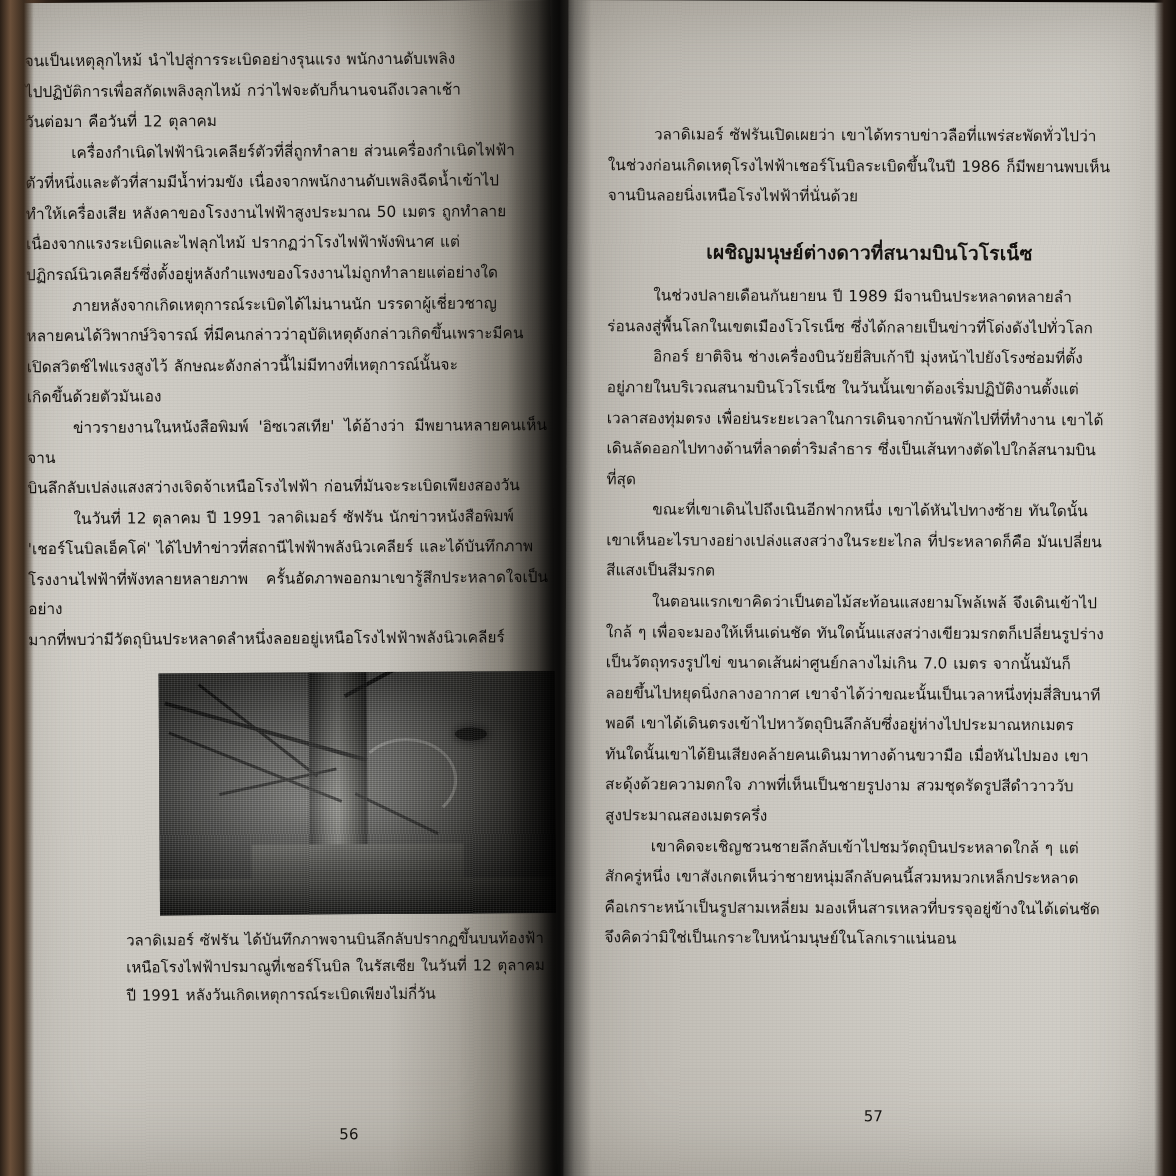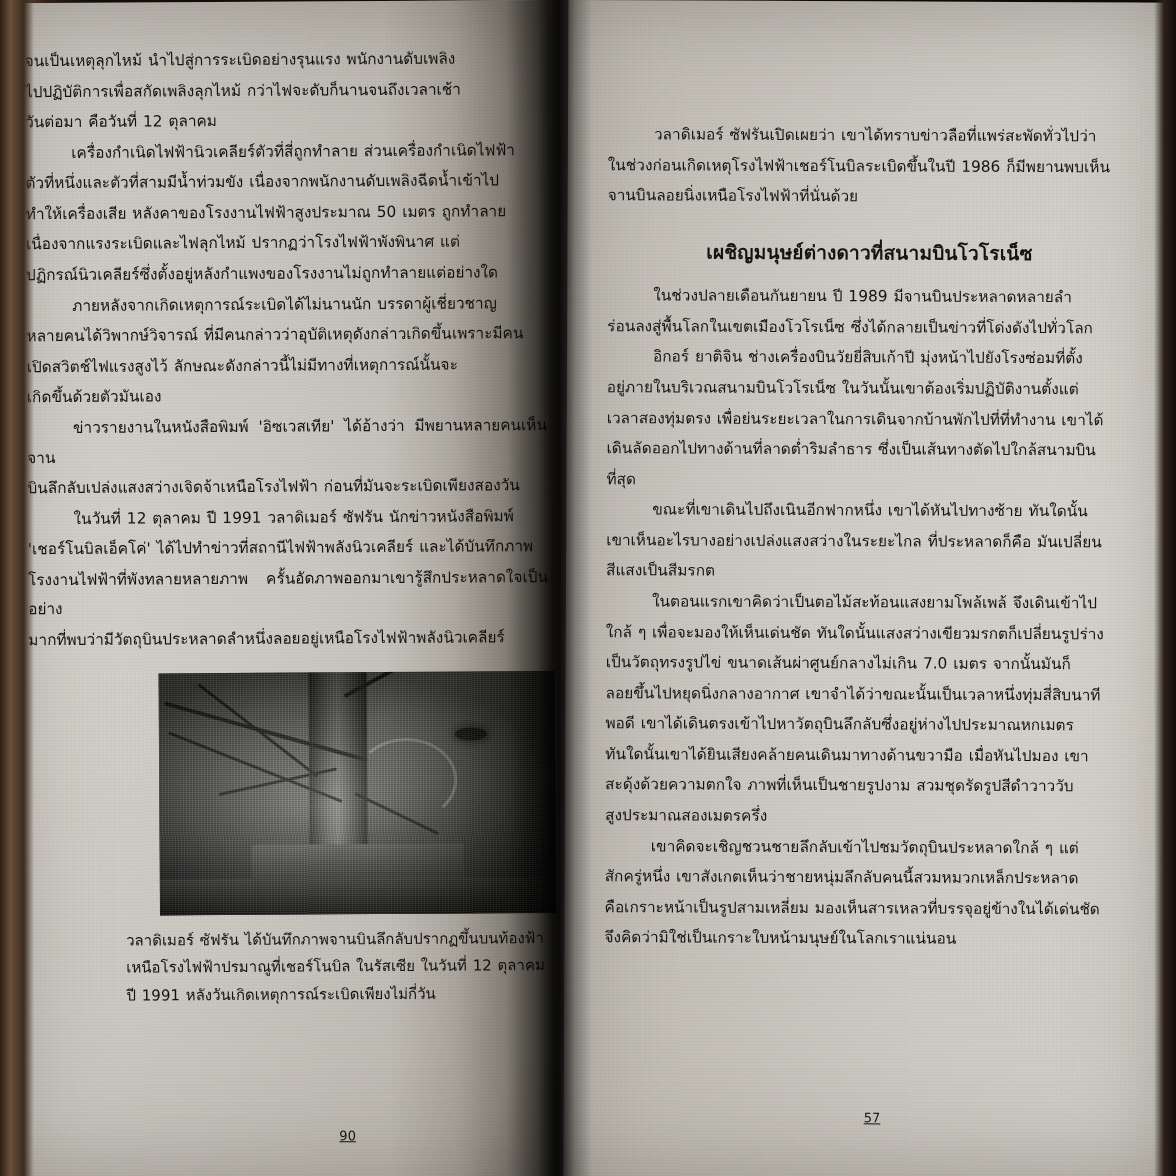--- a/index.html
+++ b/index.html
@@ -206,23 +206,22 @@
   }
   .caption {
     margin-top: 12px;
     font-size: 15px;
     line-height: 1.85;
     text-align: left;
     padding-left: 96px;
   }
   .folio {
     position: absolute;
-    font-size: 13px;
+    font-size: 15px;
     color: #15120f;
-    text-decoration: underline;
   }
   #folio-left { left: 330px; bottom: 34px; }
   #folio-right { left: 300px; bottom: 52px; }
 </style>
 </head>
 <body>
 
 <div id="book">
 
   <div class="page" id="page-left">
@@ -258,21 +257,21 @@
           <div class="beam" style="left:60px; top:120px; width:120px; height:3px; transform:rotate(-12deg);"></div>
           <div class="arc"></div>
           <div class="base"></div>
           <div class="ground"></div>
           <div class="ufo"></div>
           <div class="grain"></div>
         </div>
         <div class="caption">วลาดิเมอร์ ซัฟรัน ได้บันทึกภาพจานบินลึกลับปรากฏขึ้นบนท้องฟ้าเหนือโรงไฟฟ้าปรมาณูที่เชอร์โนบิล ในรัสเซีย ในวันที่ 12 ตุลาคม ปี 1991 หลังวันเกิดเหตุการณ์ระเบิดเพียงไม่กี่วัน</div>
       </div>
     </div>
-    <div class="folio" id="folio-left">90</div>
+    <div class="folio" id="folio-left">56</div>
     <div id="fade-left"></div>
   </div>
 
   <div class="page" id="page-right">
     <div class="col" id="col-right">
       <p class="indent">วลาดิเมอร์ ซัฟรันเปิดเผยว่า  เขาได้ทราบข่าวลือที่แพร่สะพัดทั่วไปว่า</p>
       <p>ในช่วงก่อนเกิดเหตุโรงไฟฟ้าเชอร์โนบิลระเบิดขึ้นในปี 1986  ก็มีพยานพบเห็น</p>
       <p>จานบินลอยนิ่งเหนือโรงไฟฟ้าที่นั่นด้วย</p>
 
       <h2 class="heading">เผชิญมนุษย์ต่างดาวที่สนามบินโวโรเน็ซ</h2>

